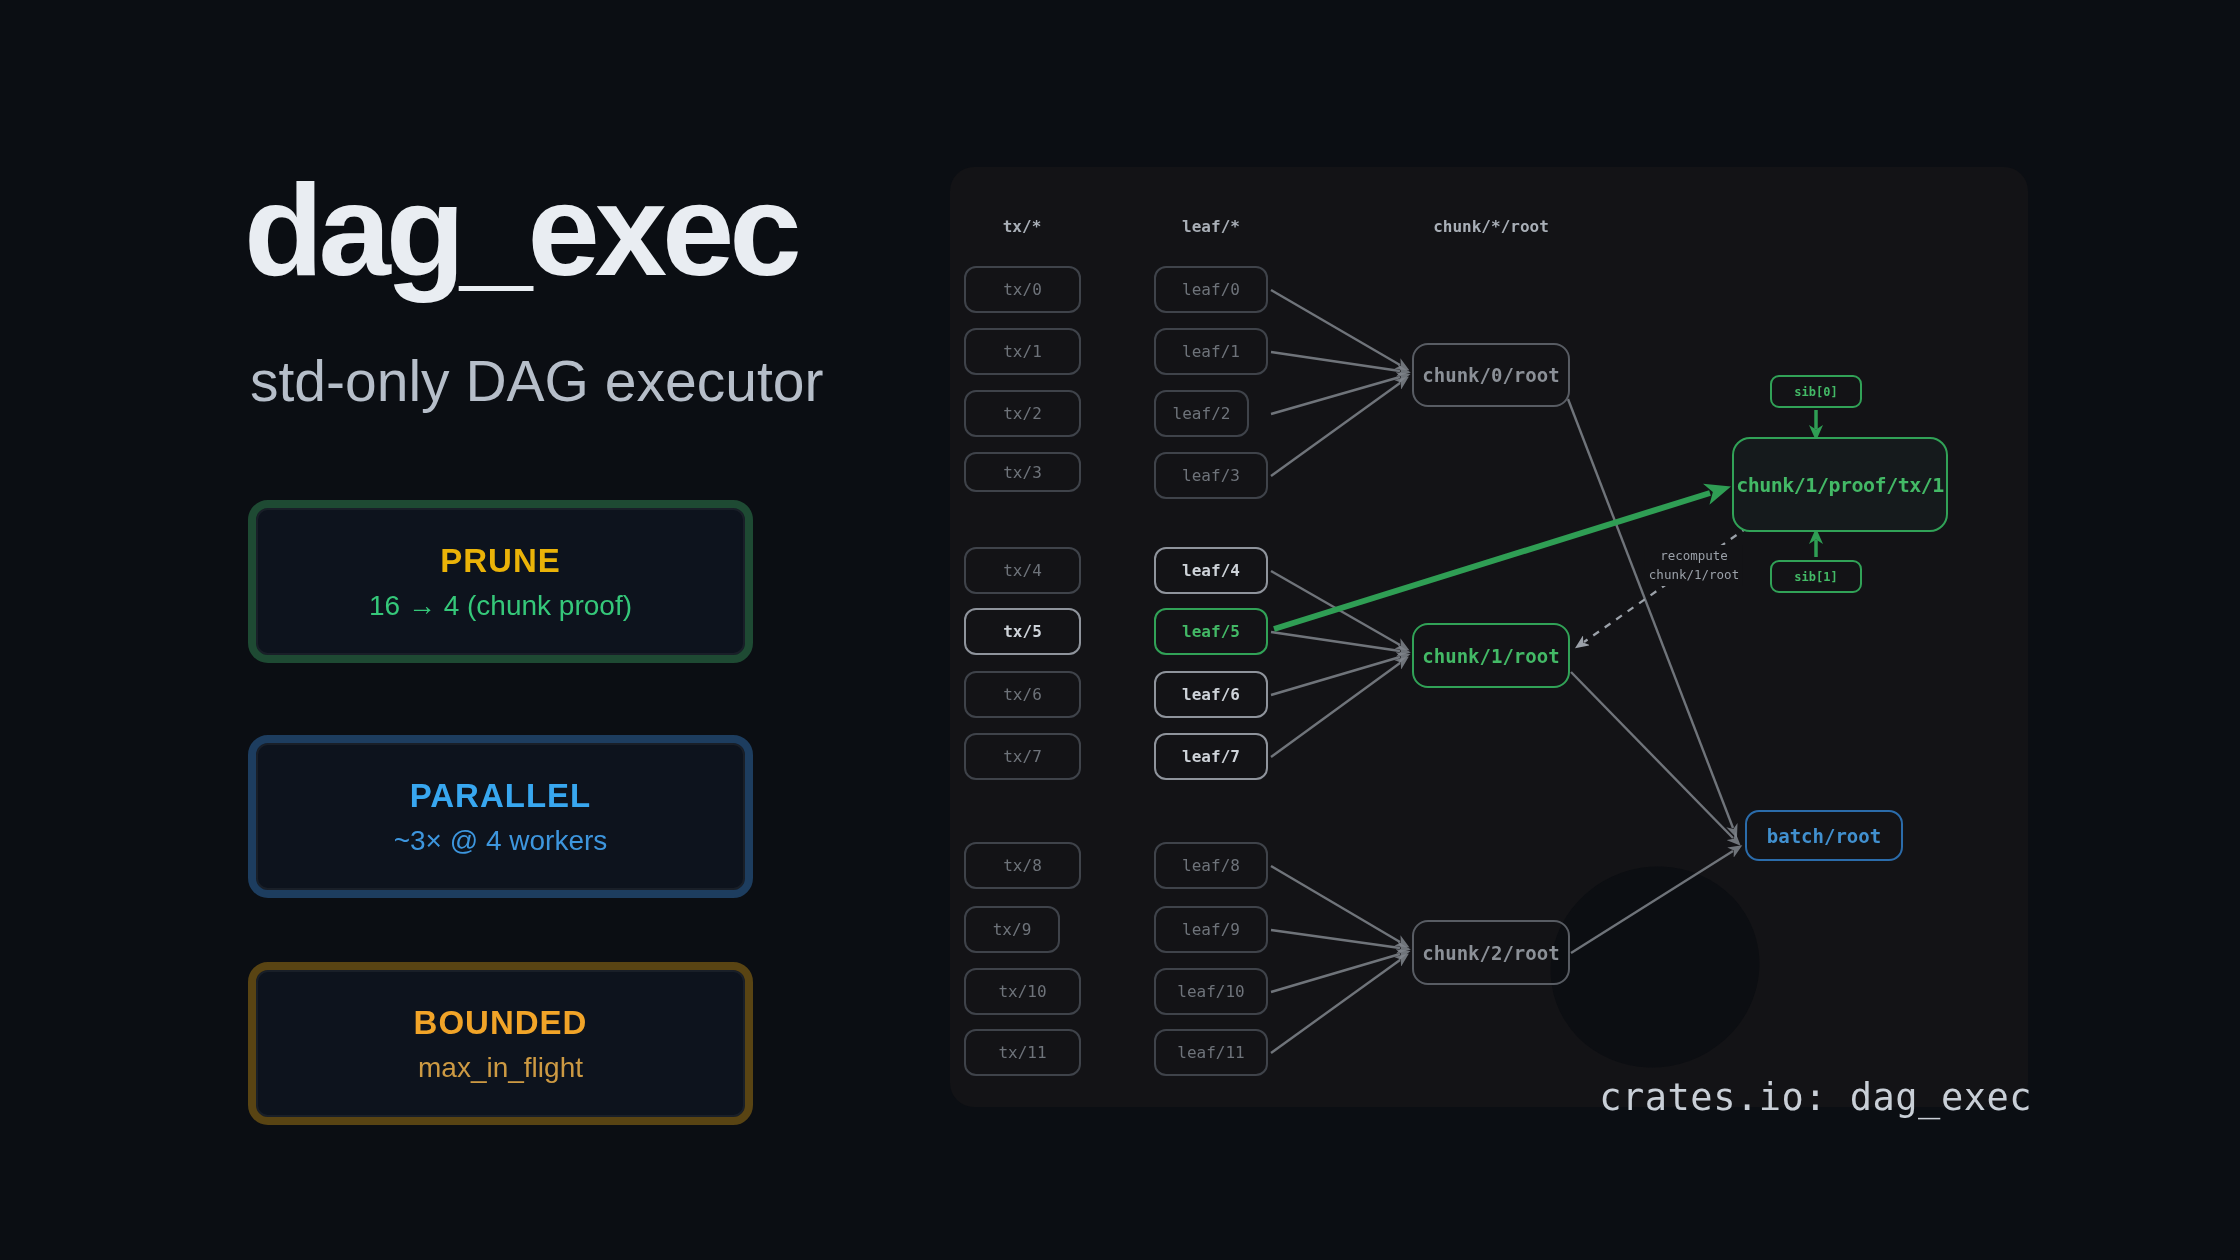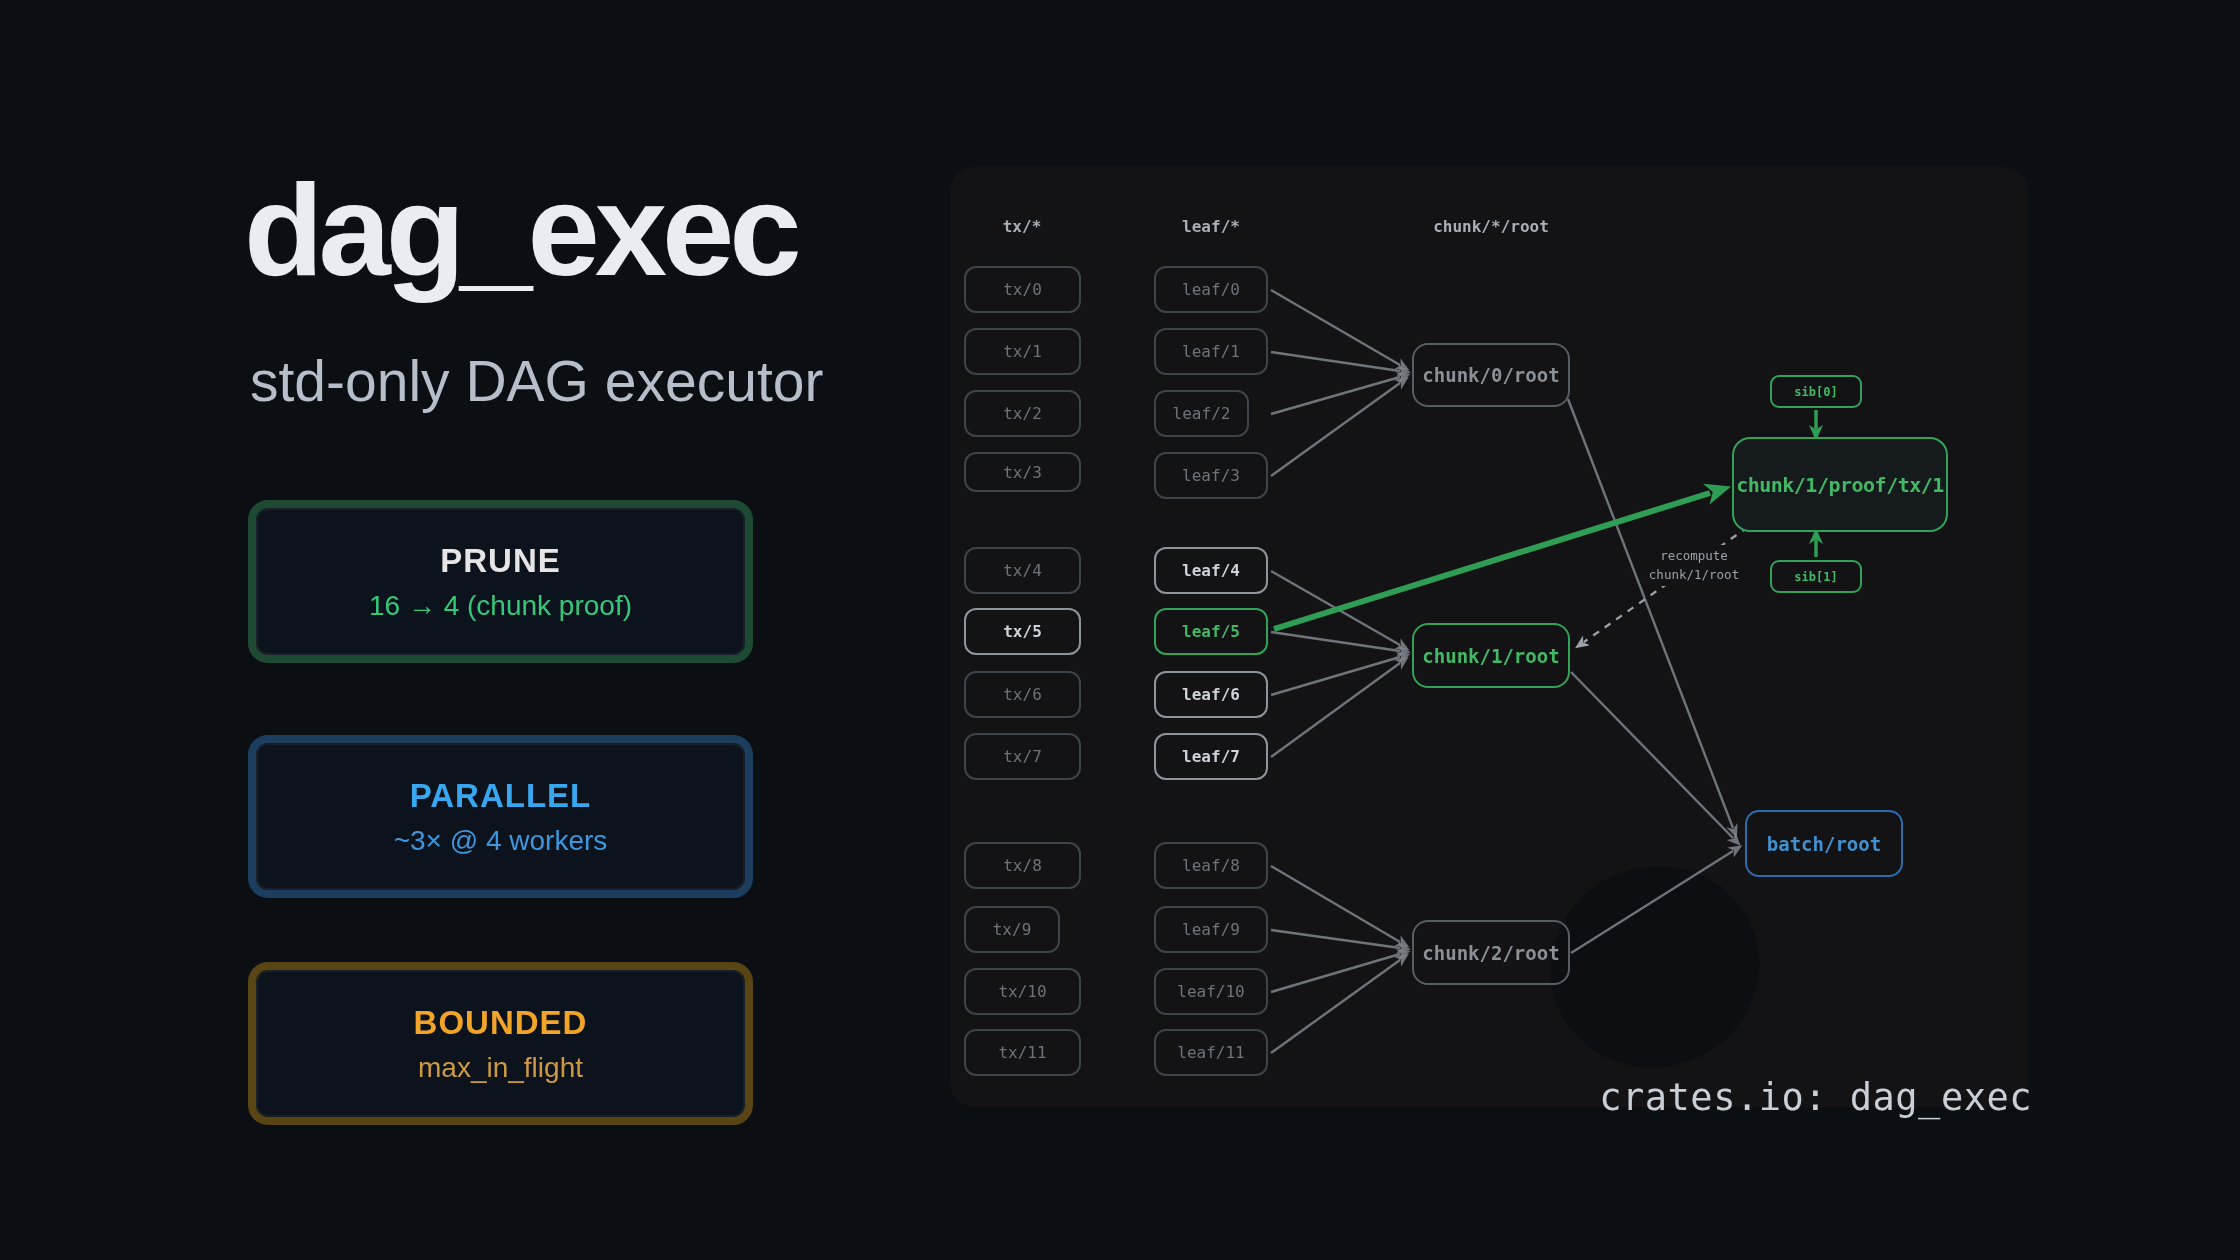--- a/index.html
+++ b/index.html
@@ -72,21 +72,21 @@
     color:var(--footer-text);
   }
 </style>
 </head>
 <body style="background: rgb(11, 14, 19);">
 
 <div class="hero-title">dag_exec</div>
 <div class="hero-subtitle">std-only DAG executor</div>
 
 <div class="badge" style="top: 500px; border-color: rgb(30, 74, 51);">
-  <div class="badge-title" style="color: #e5e5e5;">PRUNE</div>
+  <div class="badge-title" style="color: #eab308;">PRUNE</div>
   <div class="badge-sub" style="color: rgb(53, 200, 122);">16 → 4 (chunk proof)</div>
 </div>
 <div class="badge" style="top: 735px; border-color: rgb(29, 61, 95);">
   <div class="badge-title" style="color: rgb(56, 167, 240);">PARALLEL</div>
   <div class="badge-sub" style="color: rgb(61, 150, 222);">~3× @ 4 workers</div>
 </div>
 <div class="badge" style="top: 962px; border-color: rgb(89, 68, 19);">
   <div class="badge-title" style="color: rgb(241, 164, 40);">BOUNDED</div>
   <div class="badge-sub" style="color: rgb(205, 154, 67);">max_in_flight</div>
 </div>
@@ -161,16 +161,16 @@
     <div class="node v-dim" style="left: 204px; top: 675px; width: 114px; height: 47px;">leaf/8</div>
     <div class="node v-dim" style="left: 204px; top: 739px; width: 114px; height: 47px;">leaf/9</div>
     <div class="node v-dim" style="left: 204px; top: 801px; width: 114px; height: 47px;">leaf/10</div>
     <div class="node v-dim" style="left: 204px; top: 862px; width: 114px; height: 47px;">leaf/11</div>
     <div class="node v-chunk" style="left: 462px; top: 176px; width: 158px; height: 64px;">chunk/0/root</div>
     <div class="node v-chunk-green" style="left: 462px; top: 456px; width: 158px; height: 65px;">chunk/1/root</div>
     <div class="node v-chunk" style="left: 462px; top: 753px; width: 158px; height: 65px;">chunk/2/root</div>
     <div class="node v-proof" style="left: 782px; top: 270px; width: 216px; height: 95px;">chunk/1/proof/tx/1</div>
     <div class="node v-sib" style="left: 820px; top: 208px; width: 92px; height: 33px;">sib[0]</div>
     <div class="node v-sib" style="left: 820px; top: 393px; width: 92px; height: 33px;">sib[1]</div>
-    <div class="node v-batch" style="left: 795px; top: 643px; width: 158px; height: 67px;">batch/root</div>
+    <div class="node v-batch" style="left: 795px; top: 643px; width: 158px; height: 51px;">batch/root</div>
   </div>
 
 <div class="footer">crates.io: dag_exec</div>
 
 </body></html>

